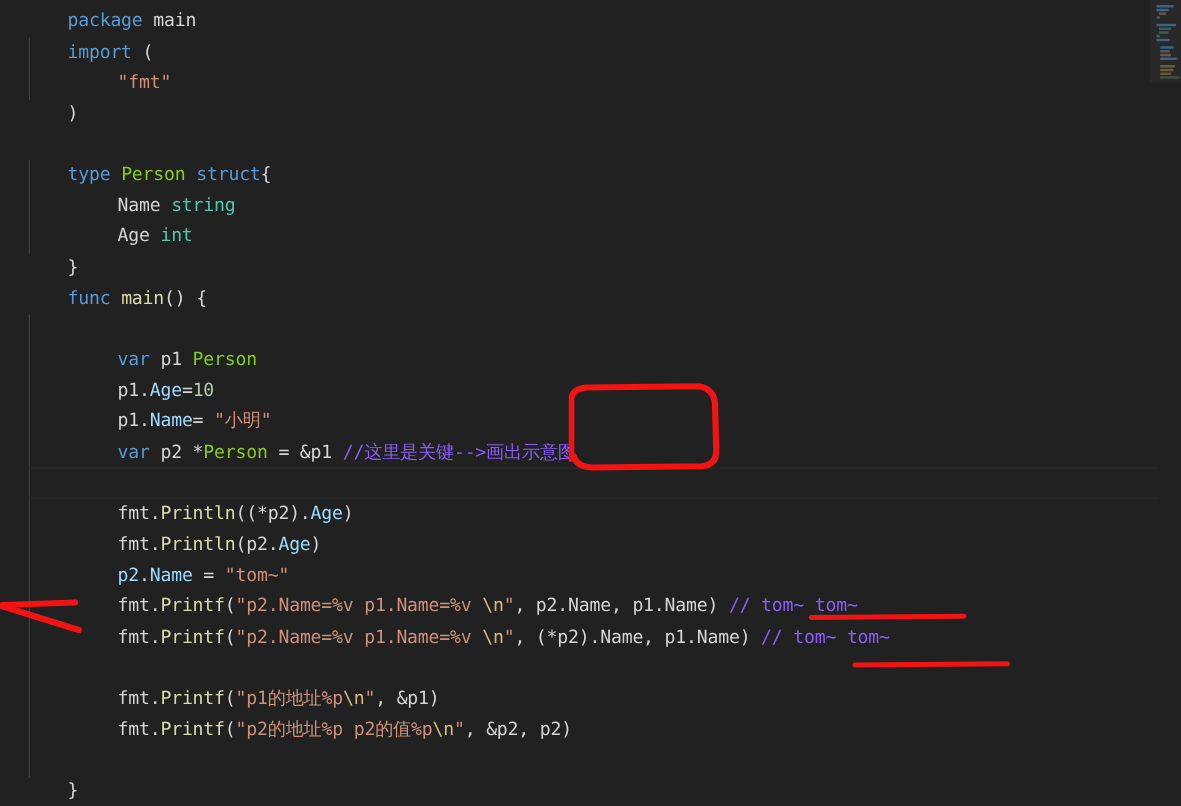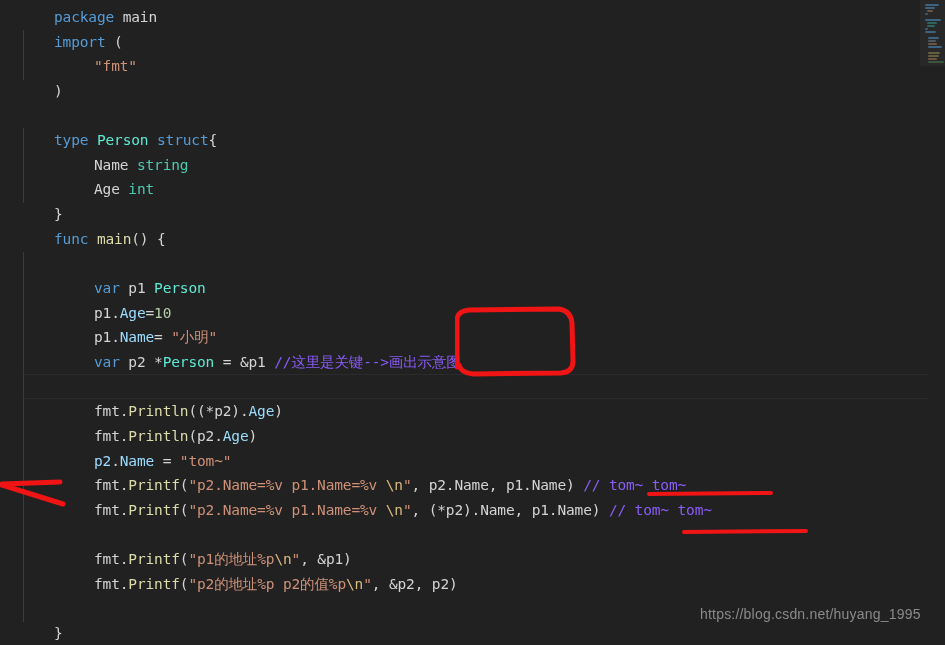--- a/index.html
+++ b/index.html
@@ -39,21 +39,21 @@
 
   
   .guide {
     position: absolute;
     width: 1px;
     background: #3c3c3c;
   }
 
   
   .kw   { color: #569cd6; }            
-  .typ  { color: #5eead4; }            
+  .typ  { color: #84cc16; }            
   .bt   { color: #4ec9b0; }            
   .fn   { color: #dcdcaa; }            
   .str  { color: #ce9178; }            
   .num  { color: #b5cea8; }            
   .cmt  { color: #8b5cf6; }            
   .pl   { color: #d4d4d4; }            
   .var  { color: #9cdcfe; }            
   .esc  { color: #d7ba7d; }            
 
   
@@ -164,15 +164,14 @@
   </svg>
 
   <svg class="anno" id="red-underline-1" viewBox="0 0 130 14" xmlns="http://www.w3.org/2000/svg">
     <path d="M4,8 L126,7" fill="none" stroke="#f01414" stroke-width="4" stroke-linecap="round"></path>
   </svg>
 
   <svg class="anno" id="red-underline-2" viewBox="0 0 130 14" xmlns="http://www.w3.org/2000/svg">
     <path d="M4,8 L126,7" fill="none" stroke="#f01414" stroke-width="4" stroke-linecap="round"></path>
   </svg>
 
-  <div id="watermark">https://blog.csdn.net/huyang_1995</div>
 
 </div>
 
 </body></html>

